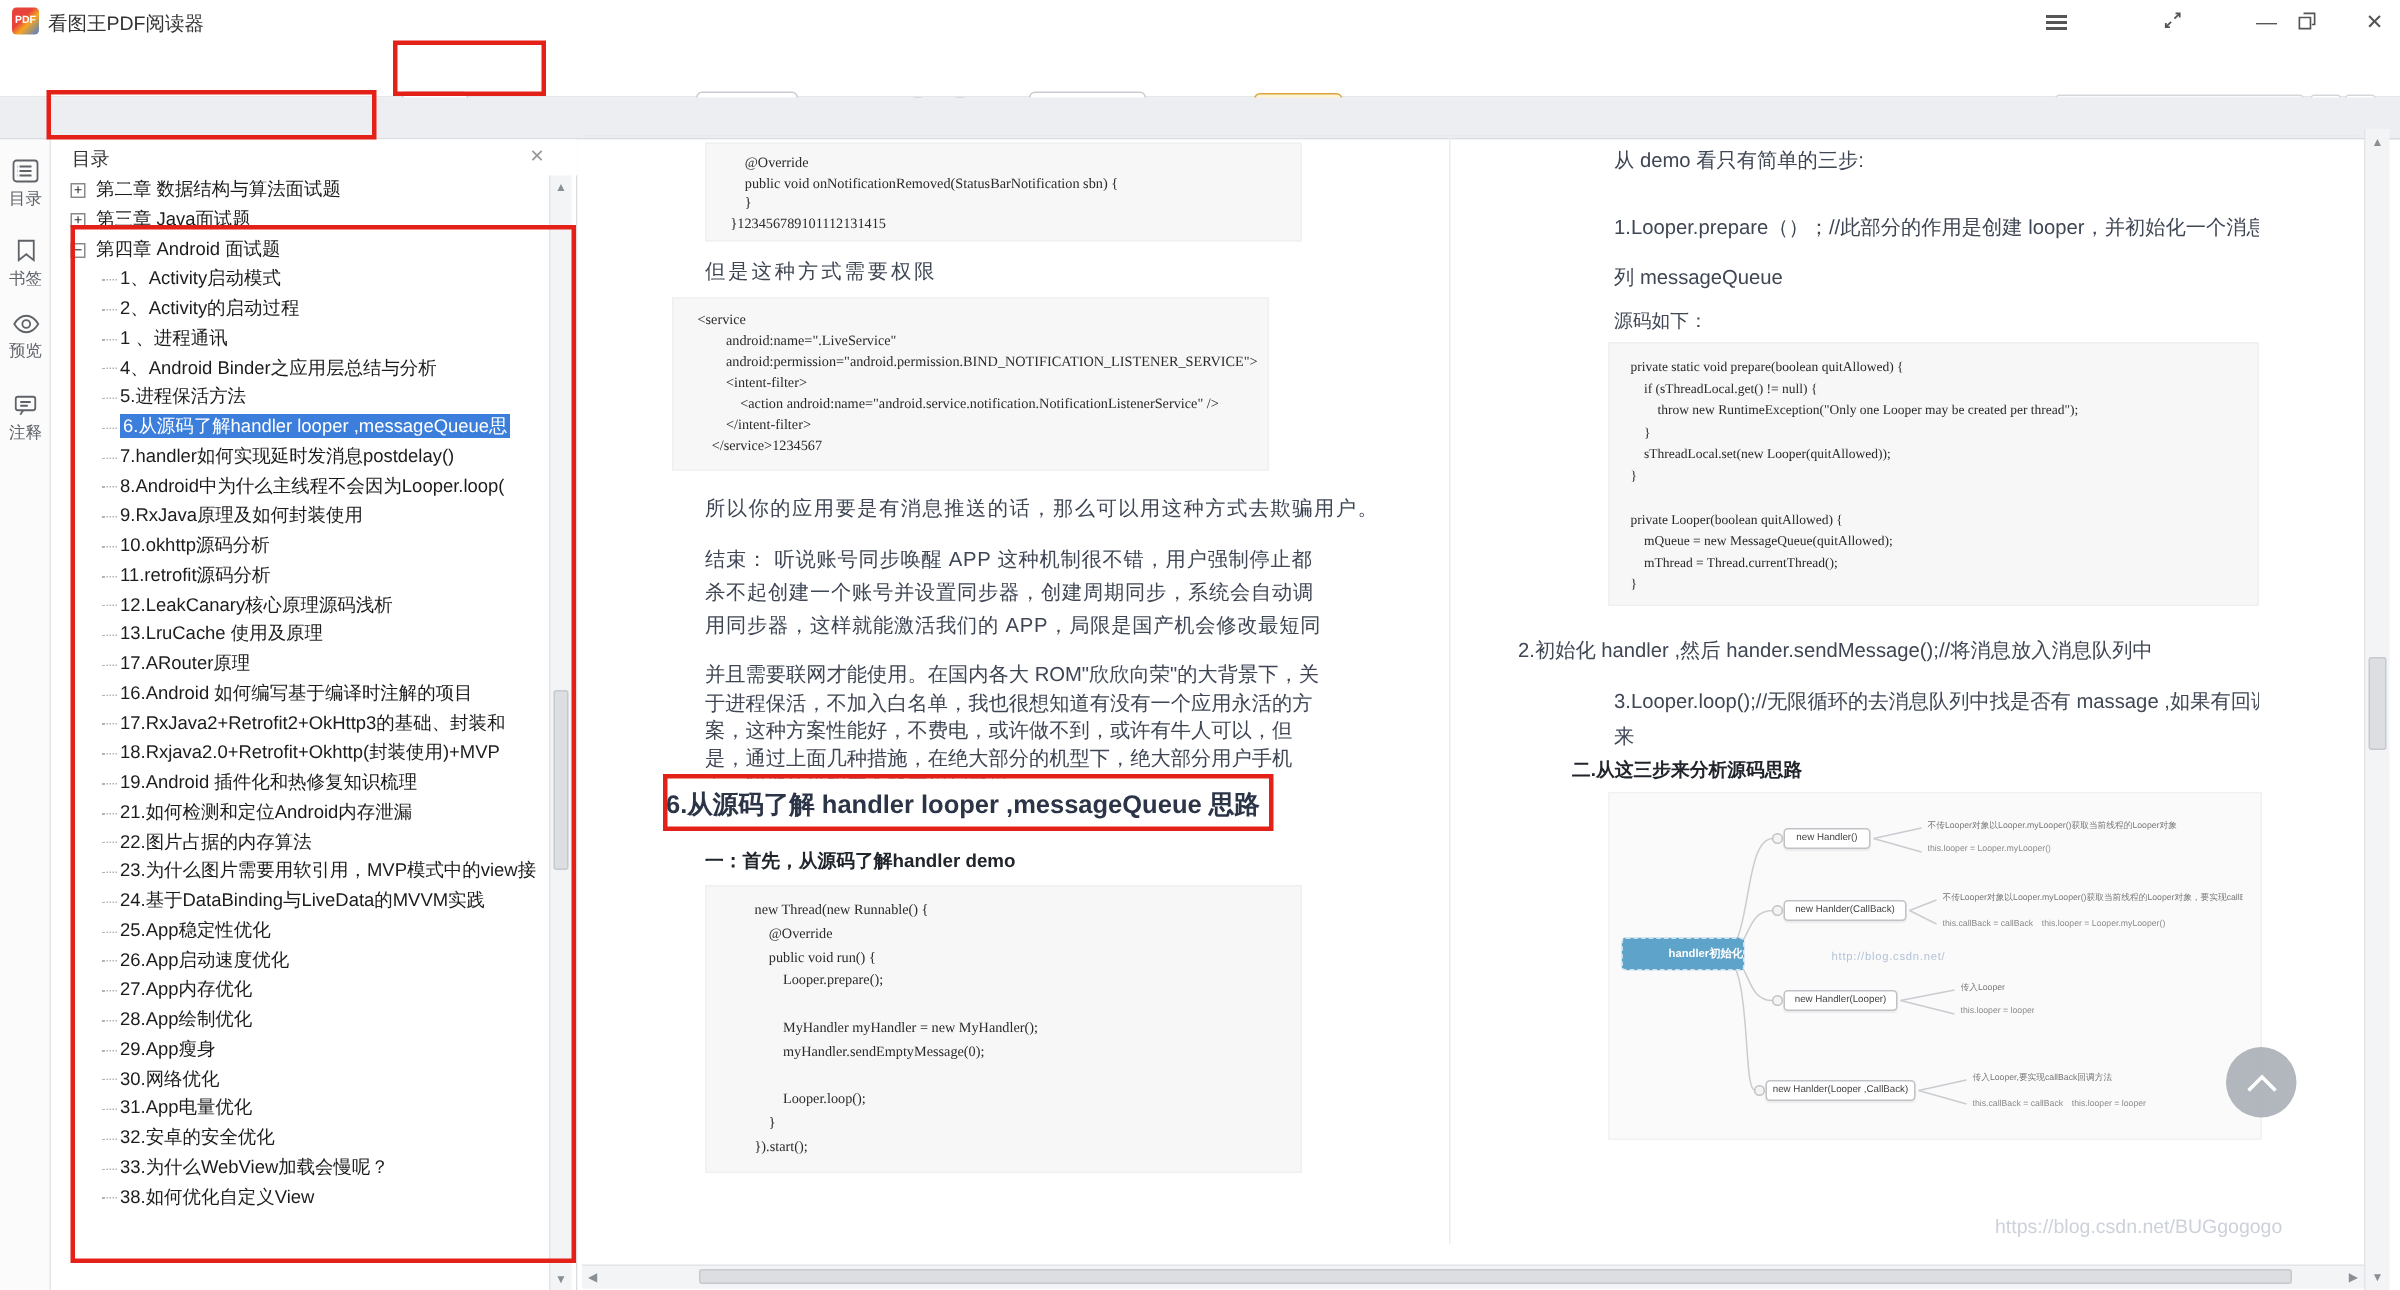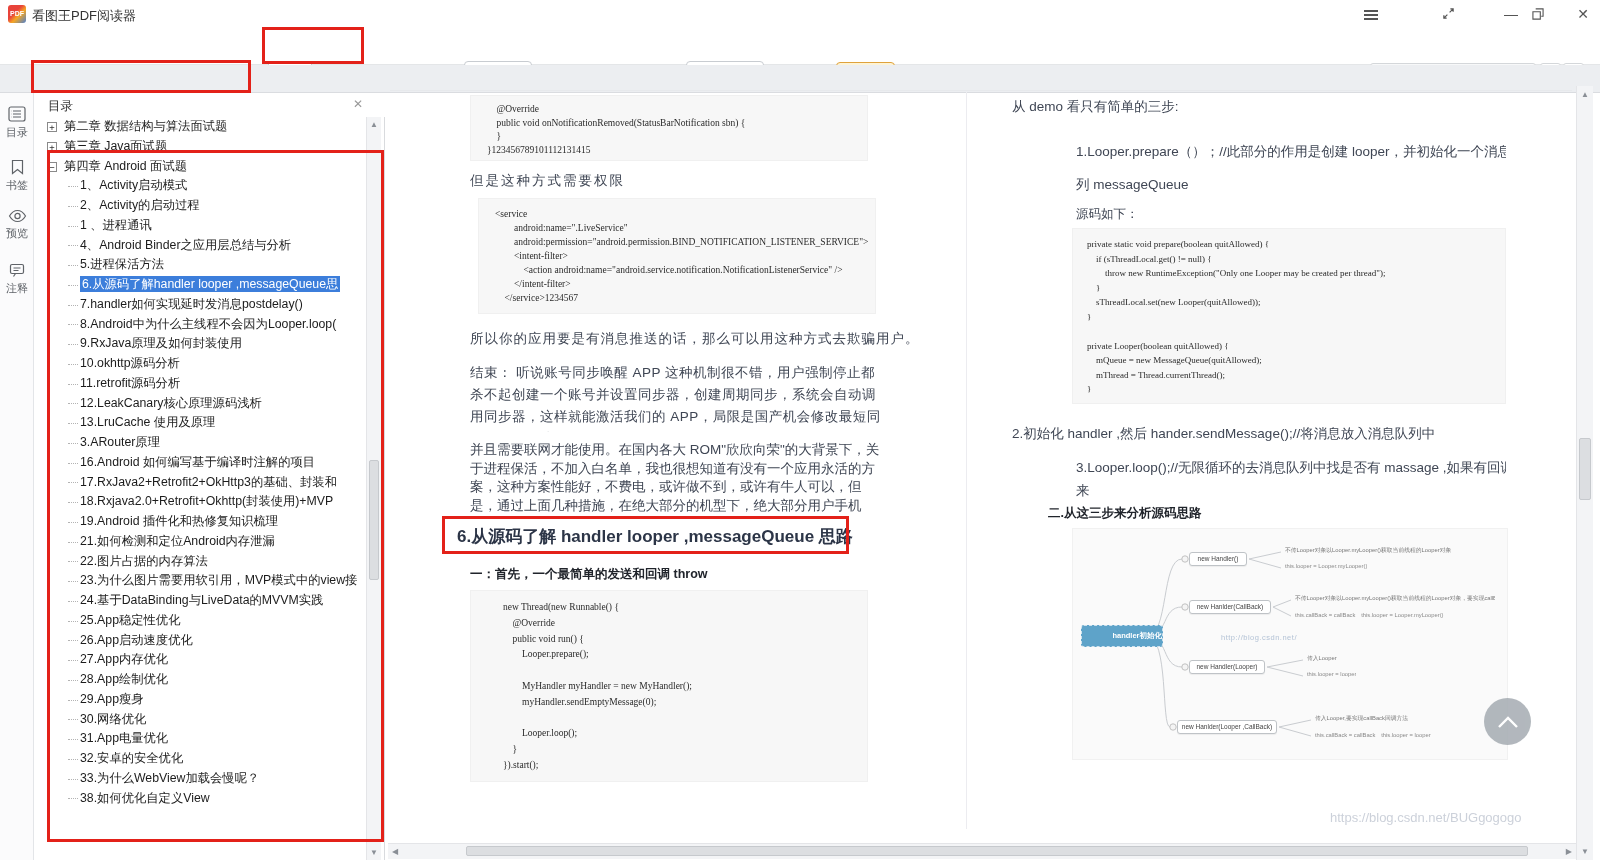--- a/index.html
+++ b/index.html
@@ -285,21 +285,21 @@
       <div class="toc-row toc-item"><span class="lab">4、Android Binder之应用层总结与分析</span></div>
       <div class="toc-row toc-item"><span class="lab">5.进程保活方法</span></div>
       <div class="toc-row toc-item sel"><span class="lab">6.从源码了解handler looper ,messageQueue思</span></div>
       <div class="toc-row toc-item"><span class="lab">7.handler如何实现延时发消息postdelay()</span></div>
       <div class="toc-row toc-item"><span class="lab">8.Android中为什么主线程不会因为Looper.loop(</span></div>
       <div class="toc-row toc-item"><span class="lab">9.RxJava原理及如何封装使用</span></div>
       <div class="toc-row toc-item"><span class="lab">10.okhttp源码分析</span></div>
       <div class="toc-row toc-item"><span class="lab">11.retrofit源码分析</span></div>
       <div class="toc-row toc-item"><span class="lab">12.LeakCanary核心原理源码浅析</span></div>
       <div class="toc-row toc-item"><span class="lab">13.LruCache 使用及原理</span></div>
-      <div class="toc-row toc-item"><span class="lab">3.ARouter原理</span></div>
+      <div class="toc-row toc-item"><span class="lab">17.ARouter原理</span></div>
       <div class="toc-row toc-item"><span class="lab">16.Android 如何编写基于编译时注解的项目</span></div>
       <div class="toc-row toc-item"><span class="lab">17.RxJava2+Retrofit2+OkHttp3的基础、封装和</span></div>
       <div class="toc-row toc-item"><span class="lab">18.Rxjava2.0+Retrofit+Okhttp(封装使用)+MVP</span></div>
       <div class="toc-row toc-item"><span class="lab">19.Android 插件化和热修复知识梳理</span></div>
       <div class="toc-row toc-item"><span class="lab">21.如何检测和定位Android内存泄漏</span></div>
       <div class="toc-row toc-item"><span class="lab">22.图片占据的内存算法</span></div>
       <div class="toc-row toc-item"><span class="lab">23.为什么图片需要用软引用，MVP模式中的view接</span></div>
       <div class="toc-row toc-item"><span class="lab">24.基于DataBinding与LiveData的MVVM实践</span></div>
       <div class="toc-row toc-item"><span class="lab">25.App稳定性优化</span></div>
       <div class="toc-row toc-item"><span class="lab">26.App启动速度优化</span></div>
@@ -321,45 +321,45 @@
 
   <div class="docarea"></div>
   <div class="pagetopline"></div>
   <div class="pagedivider"></div>
 
   <pre class="codeblock" style="left:470px;top:95px;width:398px;height:66px;padding:7px 16px;font-size:9.5px;line-height:13.5px">    @Override
     public void onNotificationRemoved(StatusBarNotification sbn) {
     }
 }123456789101112131415</pre>
   <div class="ptext" style="left:470px;top:172px;letter-spacing:2px">但是这种方式需要权限</div>
-  <pre class="codeblock" style="left:478px;top:198px;width:398px;height:116px;padding:8px 16px;font-size:9.5px;line-height:14px">&lt;service
+  <pre class="codeblock" style="left:448px;top:198px;width:398px;height:116px;padding:8px 16px;font-size:9.5px;line-height:14px">&lt;service
         android:name=".LiveService"
         android:permission="android.permission.BIND_NOTIFICATION_LISTENER_SERVICE"&gt;
         &lt;intent-filter&gt;
             &lt;action android:name="android.service.notification.NotificationListenerService" /&gt;
         &lt;/intent-filter&gt;
     &lt;/service&gt;1234567</pre>
   <div class="ptext" style="left:470px;top:330px;letter-spacing:1px">所以你的应用要是有消息推送的话，那么可以用这种方式去欺骗用户。</div>
   <div class="pwrap" style="left:470px;top:362px;width:412px;height:70px;line-height:22px;letter-spacing:.5px">结束： 听说账号同步唤醒 APP 这种机制很不错，用户强制停止都杀不起创建一个账号并设置同步器，创建周期同步，系统会自动调用同步器，这样就能激活我们的 APP，局限是国产机会修改最短同步周期（魅蓝 NOTE2 长达 30 分钟），</div>
   <div class="pwrap" style="left:470px;top:441px;width:412px;height:78px;line-height:18.5px">并且需要联网才能使用。在国内各大 ROM"欣欣向荣"的大背景下，关于进程保活，不加入白名单，我也很想知道有没有一个应用永活的方案，这种方案性能好，不费电，或许做不到，或许有牛人可以，但是，通过上面几种措施，在绝大部分的机型下，绝大部分用户手机中，我们的进程寿命确实得到了提高。</div>
-  <div class="docheading" style="left:457px;top:525px">6.从源码了解 handler looper ,messageQueue 思路</div>
-  <div class="boldlabel" style="left:470px;top:566px">一：首先，一个最简单的发送和回调 throw</div>
+  <div class="docheading" style="left:444px;top:525px">6.从源码了解 handler looper ,messageQueue 思路</div>
+  <div class="boldlabel" style="left:470px;top:566px">一：首先，从源码了解handler demo</div>
   <pre class="codeblock" style="left:470px;top:590px;width:398px;height:192px;padding:9px 32px;font-size:9.5px;line-height:15.8px">new Thread(new Runnable() {
     @Override
     public void run() {
         Looper.prepare();
 
         MyHandler myHandler = new MyHandler();
         myHandler.sendEmptyMessage(0);
 
         Looper.loop();
     }
 }).start();</pre>
 
-  <div class="ptext" style="left:1012px;top:98px">从 demo 看只有简单的三步:</div>
+  <div class="ptext" style="left:1076px;top:98px">从 demo 看只有简单的三步:</div>
   <div class="ptext" style="left:1076px;top:143px;width:430px">1.Looper.prepare（）；//此部分的作用是创建 looper，并初始化一个消息队</div>
   <div class="ptext" style="left:1076px;top:176px">列 messageQueue</div>
   <div class="ptext" style="left:1076px;top:206px;font-size:12.5px">源码如下：</div>
   <pre class="codeblock" style="left:1072px;top:228px;width:434px;height:176px;padding:8px 14px;font-size:9px;line-height:14.5px">private static void prepare(boolean quitAllowed) {
     if (sThreadLocal.get() != null) {
         throw new RuntimeException("Only one Looper may be created per thread");
     }
     sThreadLocal.set(new Looper(quitAllowed));
 }
 

